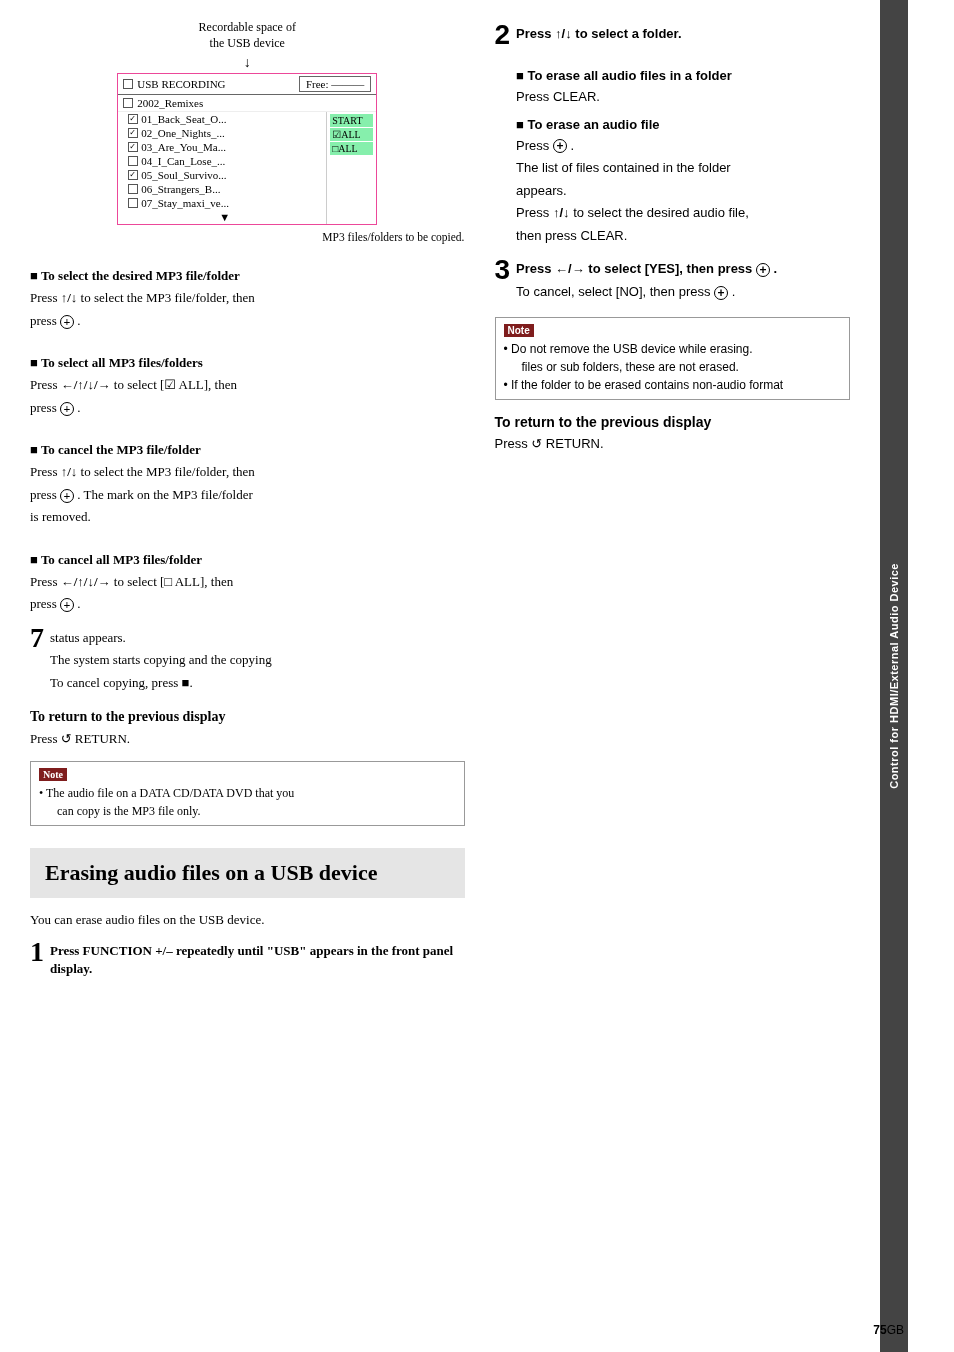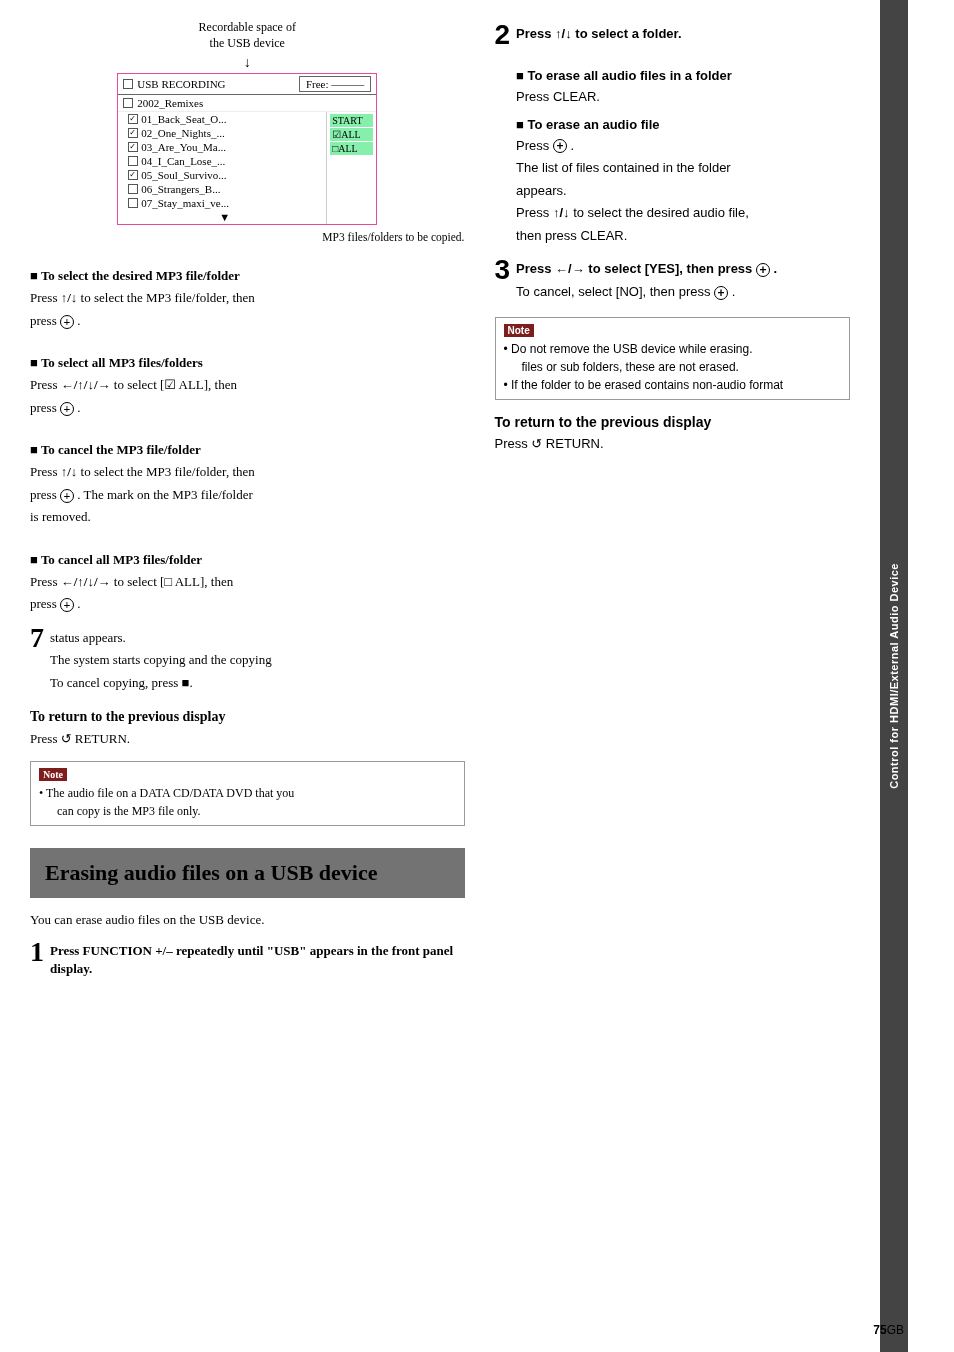--- a/index.html
+++ b/index.html
@@ -243,21 +243,21 @@
       font-weight: bold;
       background: #7f1d1d;
       color: #fff;
       padding: 1px 4px;
       display: inline-block;
       margin-bottom: 3px;
     }
 
     
     .erasing-section {
-      background: #737373;
+      background: #e5e5e5;
       padding: 12px 15px;
       margin-top: 22px;
       margin-bottom: 12px;
     }
 
     .erasing-title {
       font-size: 22px;
       font-weight: bold;
       line-height: 1.2;
       color: #000;

